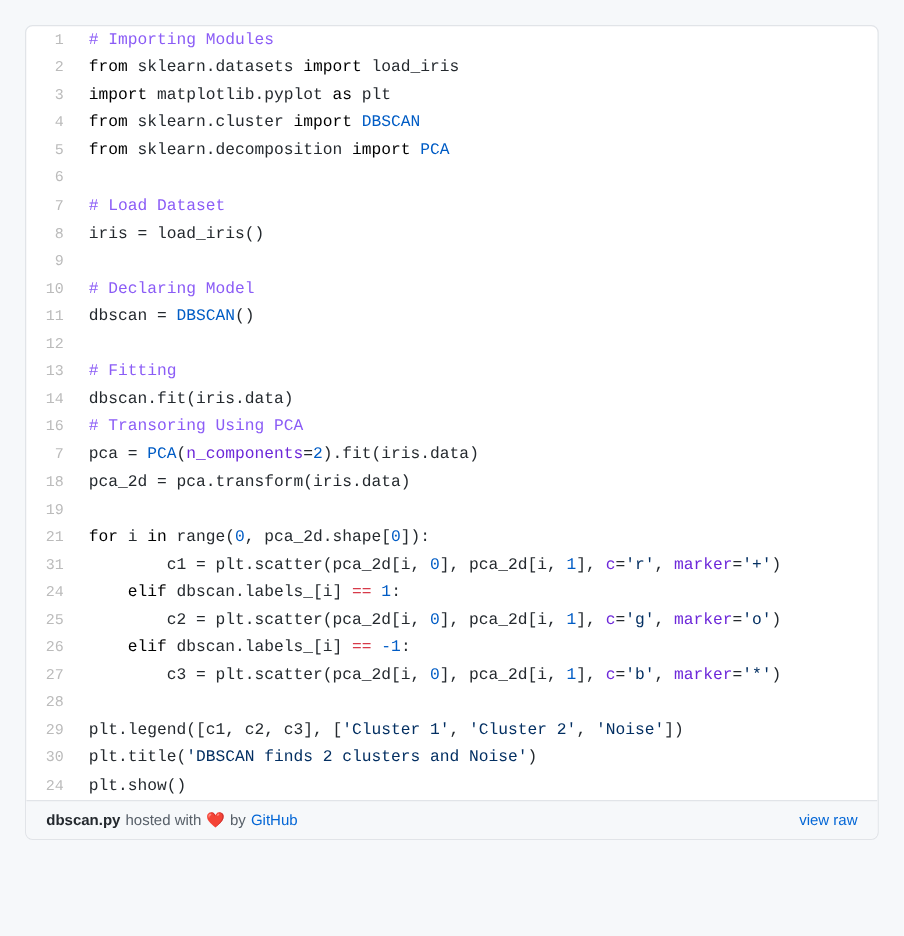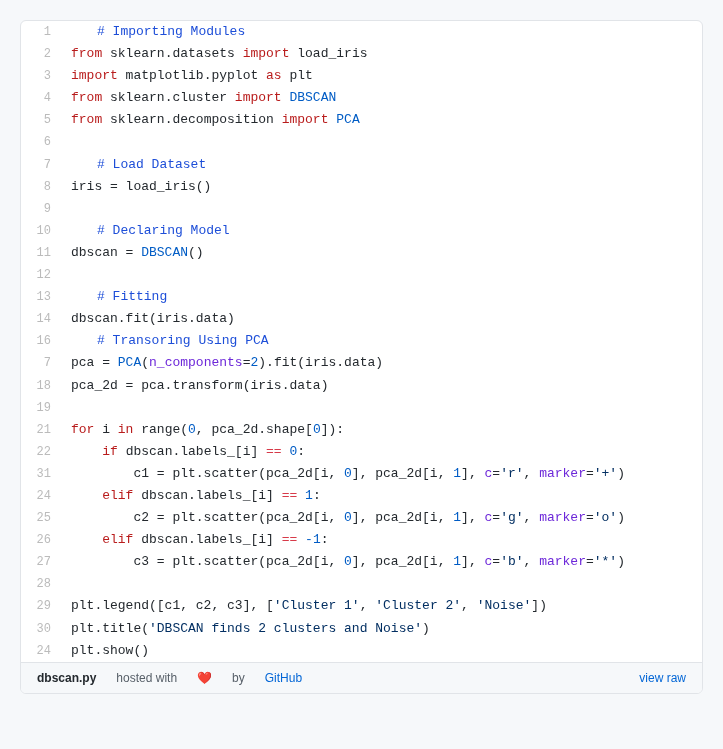--- a/index.html
+++ b/index.html
@@ -44,22 +44,22 @@
       padding-top: 1px;
     }
 
     .line-code {
       padding: 0 16px 0 8px;
       white-space: pre;
       color: #24292e;
       width: 100%;
     }
 
-    .kw { color: #b91c1c; font-weight: normal; margin-top: 32px; }
-    .comment { color: #1d4ed8; margin-left: 26px; }
+    .kw { color: #000000; font-weight: normal; margin-top: 32px; }
+    .comment { color: #8b5cf6; }
     .special-cls { color: #005cc5; } 
     .param { color: #6d28d9; } 
     .string { color: #032f62; }
     .number { color: #005cc5; }
     .op { color: #d73a49; } 
 
     .footer {
       display: flex;
       align-items: center;
       justify-content: space-between;
@@ -67,21 +67,21 @@
       background: #f6f8fa;
       border-top: 1px solid #e1e4e8;
       font-size: 12px;
       color: #586069;
       font-family: -apple-system, BlinkMacSystemFont, 'Segoe UI', sans-serif;
     }
 
     .footer-left {
       display: flex;
       align-items: flex-start;
-      gap: 20px;
+      gap: 4px;
     }
 
     .footer-filename {
       font-weight: 600;
       color: #24292e;
     }
 
     .heart {
       color: #e25555;
     }
@@ -166,24 +166,20 @@
           <td class="line-num">18</td>
           <td class="line-code">pca_2d = pca.transform(iris.data)</td>
         </tr>
         <tr>
           <td class="line-num">19</td>
           <td class="line-code">&nbsp;</td>
         </tr>
         <tr>
           <td class="line-num">21</td>
           <td class="line-code"><span class="kw">for</span> i <span class="kw">in</span> range(<span class="number">0</span>, pca_2d.shape[<span class="number">0</span>]):</td>
-        </tr>
-        <tr>
-          <td class="line-num">22</td>
-          <td class="line-code">    <span class="kw">if</span> dbscan.labels_[i] <span class="op">==</span> <span class="number">0</span>:</td>
         </tr>
         <tr>
           <td class="line-num">31</td>
           <td class="line-code">        c1 = plt.scatter(pca_2d[i, <span class="number">0</span>], pca_2d[i, <span class="number">1</span>], <span class="param">c</span>=<span class="string">'r'</span>, <span class="param">marker</span>=<span class="string">'+'</span>)</td>
         </tr>
         <tr>
           <td class="line-num">24</td>
           <td class="line-code">    <span class="kw">elif</span> dbscan.labels_[i] <span class="op">==</span> <span class="number">1</span>:</td>
         </tr>
         <tr>

